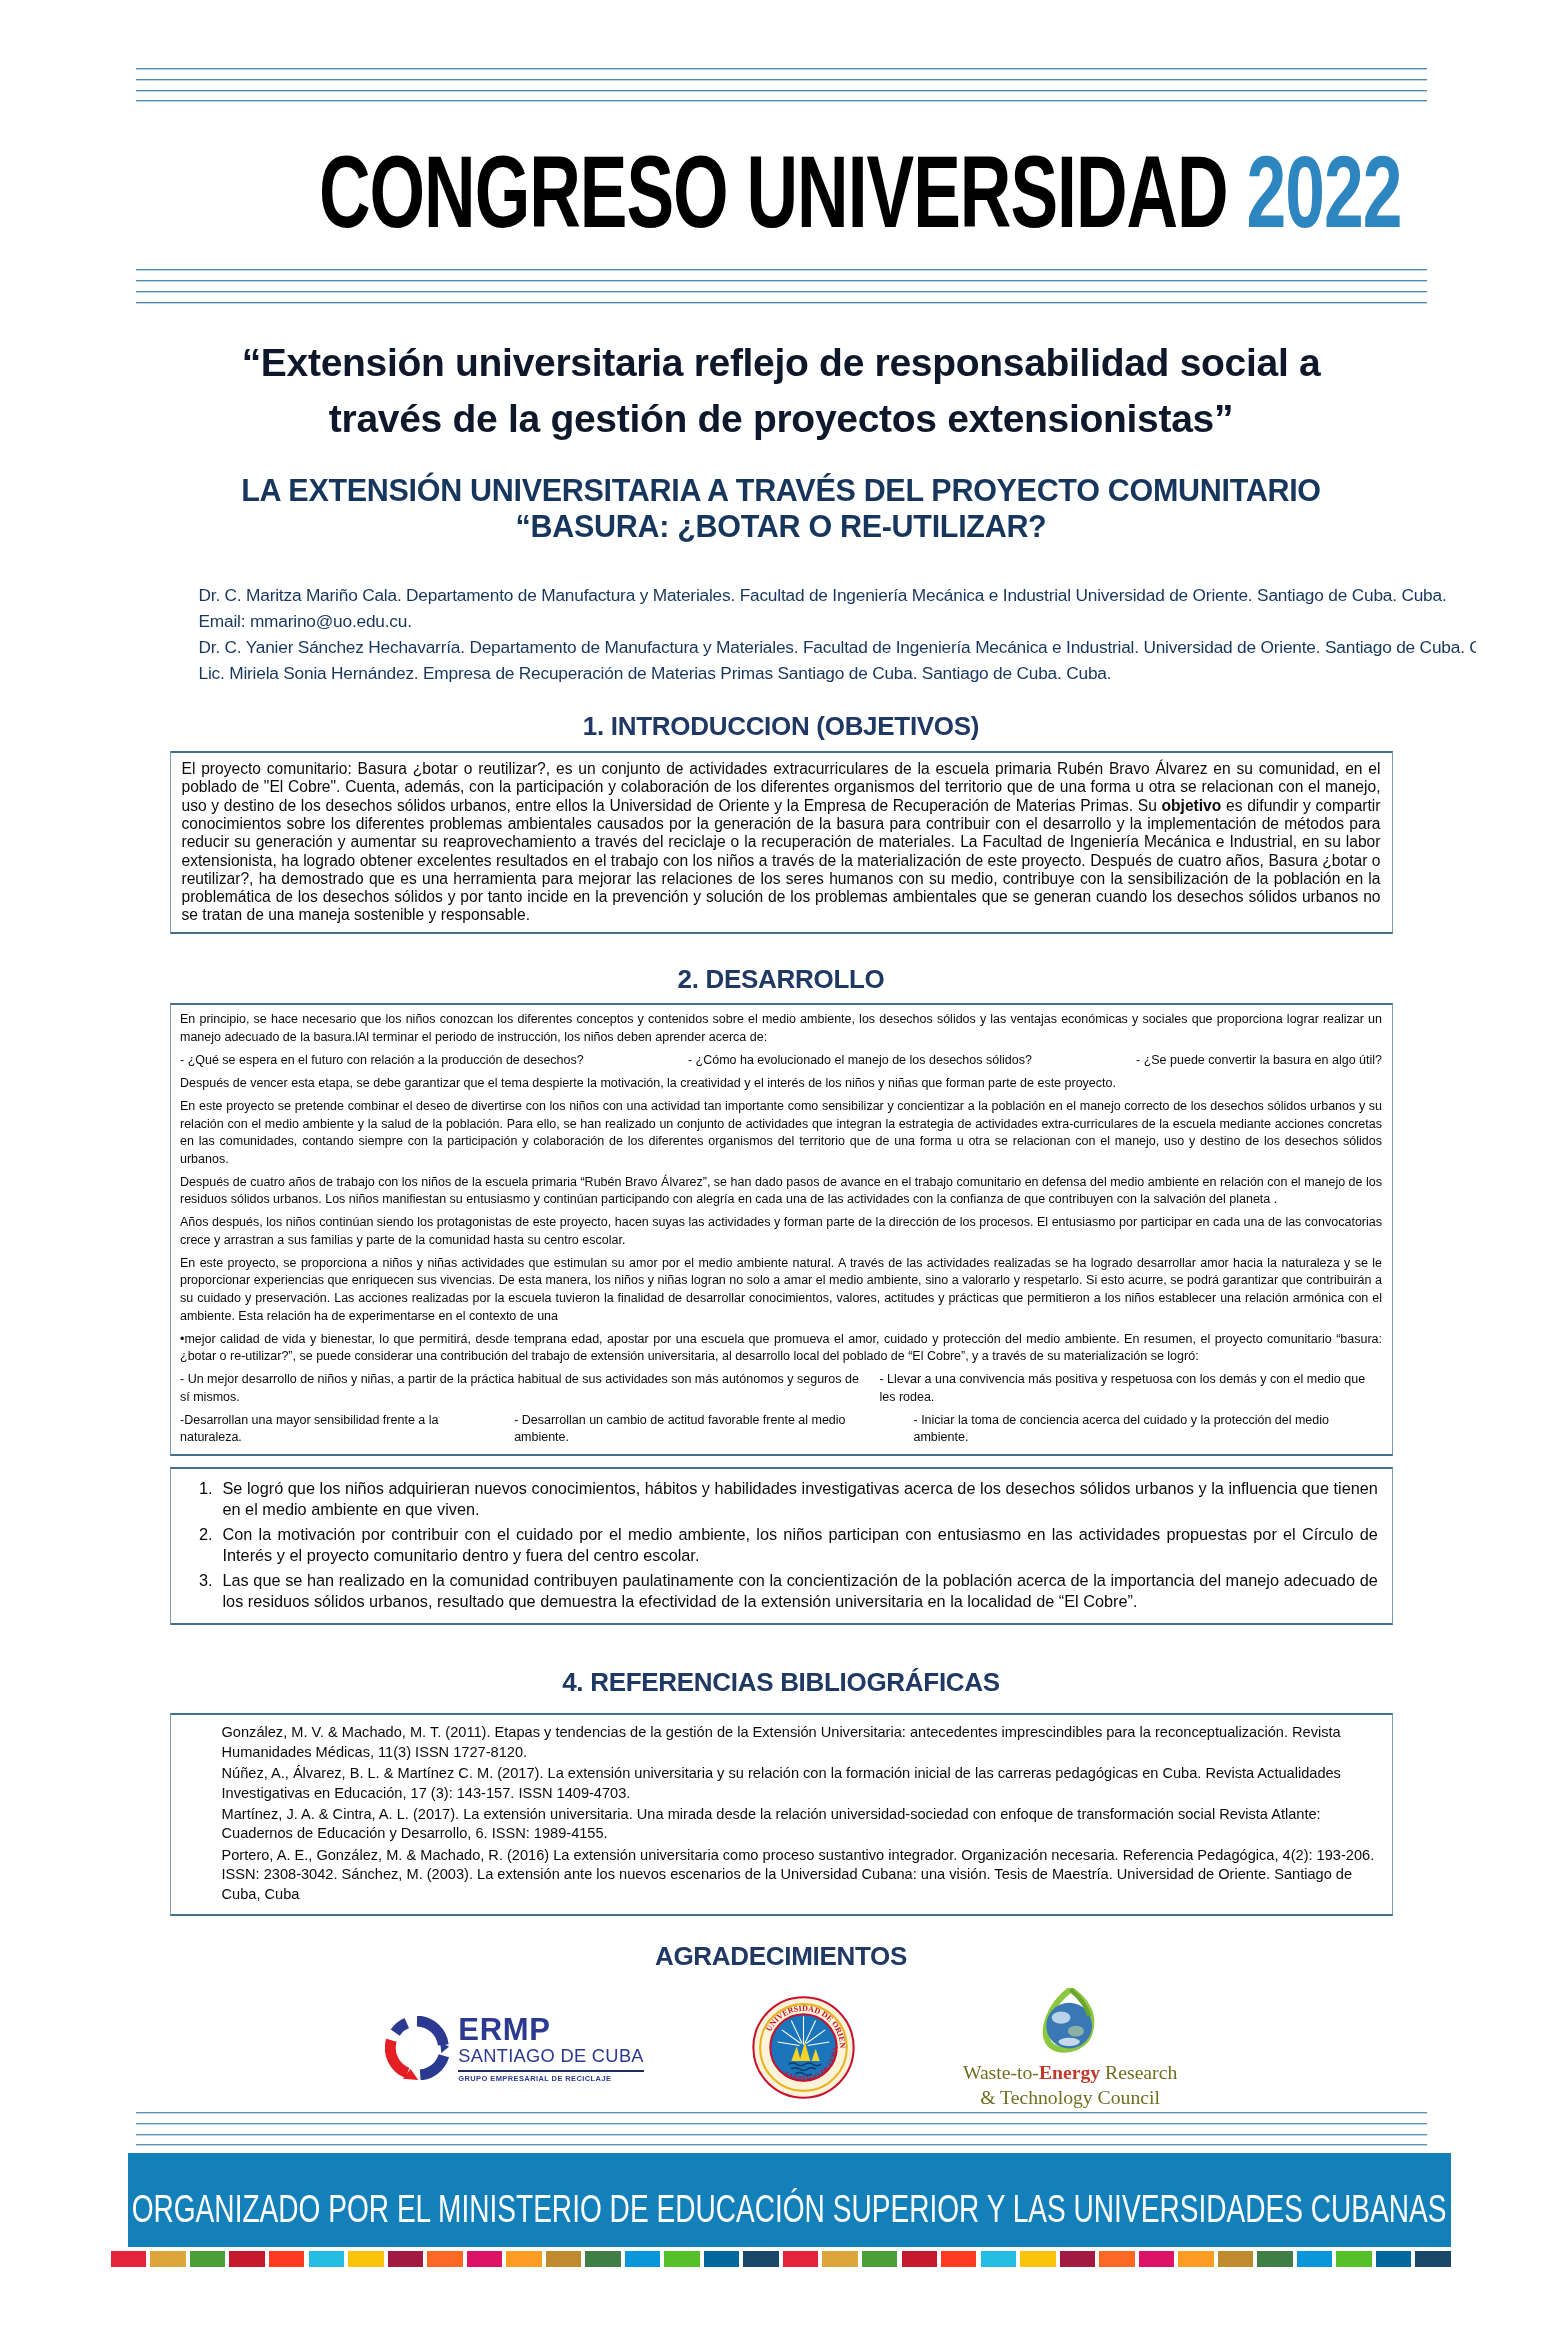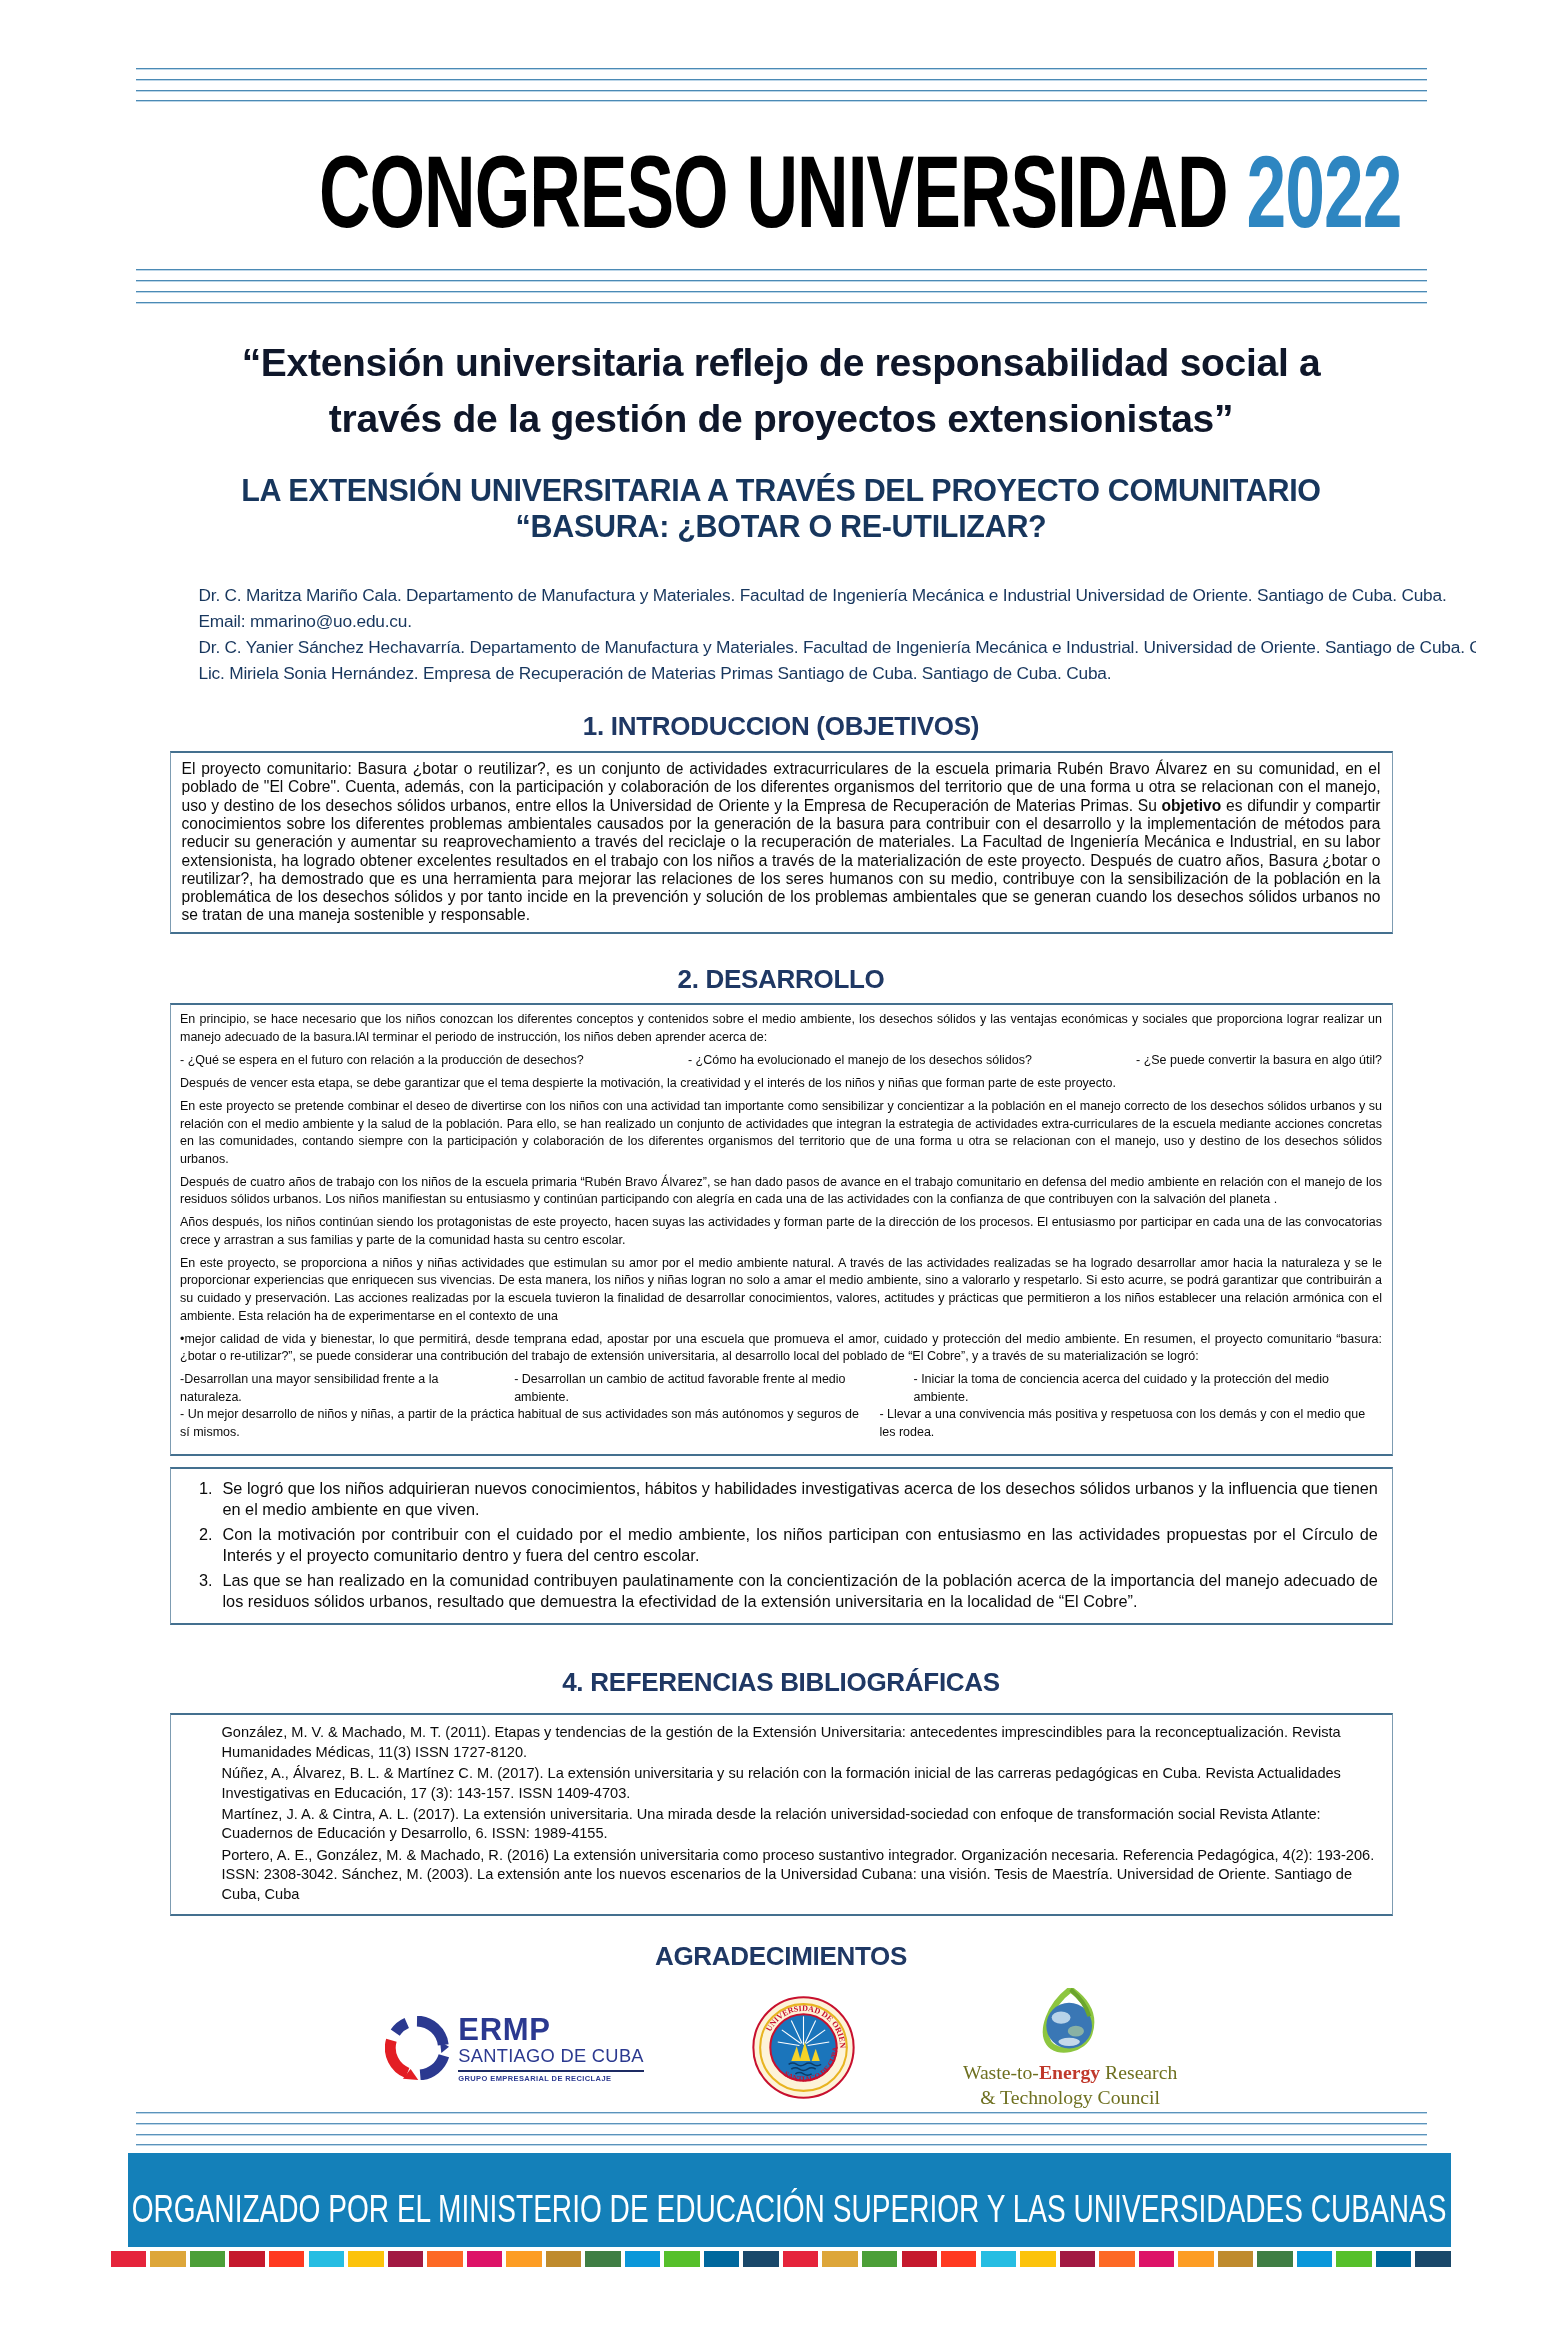--- a/index.html
+++ b/index.html
@@ -143,28 +143,28 @@
       <span>- ¿Qué se espera en el futuro con relación a la producción de desechos?</span>
       <span>- ¿Cómo ha evolucionado el manejo de los desechos sólidos?</span>
       <span>- ¿Se puede convertir la basura en algo útil?</span>
     </div>
     <p>Después de vencer esta etapa, se debe garantizar que el tema despierte la motivación, la creatividad y el interés de los niños y niñas que forman parte de este proyecto.</p>
     <p>En este proyecto se pretende combinar el deseo de divertirse con los niños con una actividad tan importante como sensibilizar y concientizar a la población en el manejo correcto de los desechos sólidos urbanos y su relación con el medio ambiente y la salud de la población.  Para ello, se han realizado un conjunto de actividades que integran la estrategia de actividades extra-curriculares de la escuela mediante acciones concretas en las comunidades, contando siempre con la participación y colaboración de los diferentes organismos del territorio que de una forma u otra se relacionan con el manejo, uso y destino de los desechos sólidos urbanos.</p>
     <p>Después de cuatro años de trabajo con los niños de la escuela primaria “Rubén Bravo Álvarez”, se han dado pasos de avance en el trabajo comunitario en defensa del medio ambiente en relación con el manejo de los residuos sólidos urbanos. Los niños manifiestan su entusiasmo y continúan participando con alegría en cada una de las actividades con la confianza de que contribuyen con la salvación del planeta .</p>
     <p>Años después, los niños continúan siendo los protagonistas de este proyecto, hacen suyas las actividades y forman parte de la dirección de los procesos. El entusiasmo por participar en cada una de las convocatorias crece y arrastran a sus familias y parte de la comunidad hasta su centro escolar.</p>
     <p>En este proyecto, se proporciona a niños y niñas actividades que estimulan su amor por el medio ambiente natural. A través de las actividades realizadas se ha logrado desarrollar amor hacia la naturaleza y se le proporcionar experiencias que enriquecen sus vivencias. De esta manera, los niños y niñas logran no solo a amar el medio ambiente, sino a valorarlo y respetarlo. Si esto acurre, se podrá garantizar que contribuirán a su cuidado y preservación.  Las acciones realizadas por la escuela tuvieron la finalidad de desarrollar conocimientos, valores, actitudes y prácticas que permitieron a los niños establecer una relación armónica con el ambiente. Esta relación ha de experimentarse en el contexto de una</p>
     <p>•mejor calidad de vida y bienestar, lo que permitirá, desde temprana edad, apostar por una escuela que promueva el amor, cuidado y protección del medio ambiente.  En resumen, el proyecto comunitario “basura: ¿botar o re-utilizar?”, se puede considerar una contribución del trabajo de extensión universitaria, al desarrollo local del poblado de “El Cobre”, y a través de su materialización se logró:</p>
+    <div class="des-row">
+      <span>- Un mejor desarrollo de niños y niñas, a partir de la práctica habitual de sus actividades son más autónomos y seguros de sí mismos.</span>
+      <span>- Llevar a una convivencia más positiva y respetuosa con los demás y con el medio que les rodea.</span>
+    </div>
     <div class="des-row" style="margin-bottom:0">
       <span>-Desarrollan una mayor sensibilidad frente a la naturaleza.</span>
       <span>- Desarrollan un cambio de actitud favorable frente al medio ambiente.</span>
       <span>- Iniciar la toma de conciencia acerca del cuidado y la protección del medio ambiente.</span>
-    </div>
-    <div class="des-row">
-      <span>- Un mejor desarrollo de niños y niñas, a partir de la práctica habitual de sus actividades son más autónomos y seguros de sí mismos.</span>
-      <span>- Llevar a una convivencia más positiva y respetuosa con los demás y con el medio que les rodea.</span>
     </div>
   </div>
 
   <div class="block conc-block">
     <ol>
       <li>Se logró que los niños adquirieran nuevos conocimientos, hábitos y habilidades investigativas acerca de los desechos sólidos urbanos y la influencia que tienen en el medio ambiente en que viven.</li>
       <li>Con la motivación por contribuir con el cuidado por el medio ambiente, los niños participan con entusiasmo en las actividades propuestas por el Círculo de Interés y el proyecto comunitario dentro y fuera del centro escolar.</li>
       <li>Las que se han realizado en la comunidad contribuyen paulatinamente con la concientización de la población acerca de la importancia del manejo adecuado de los residuos sólidos urbanos, resultado que demuestra la efectividad de la extensión universitaria en la localidad de “El Cobre”.</li>
     </ol>
   </div>

